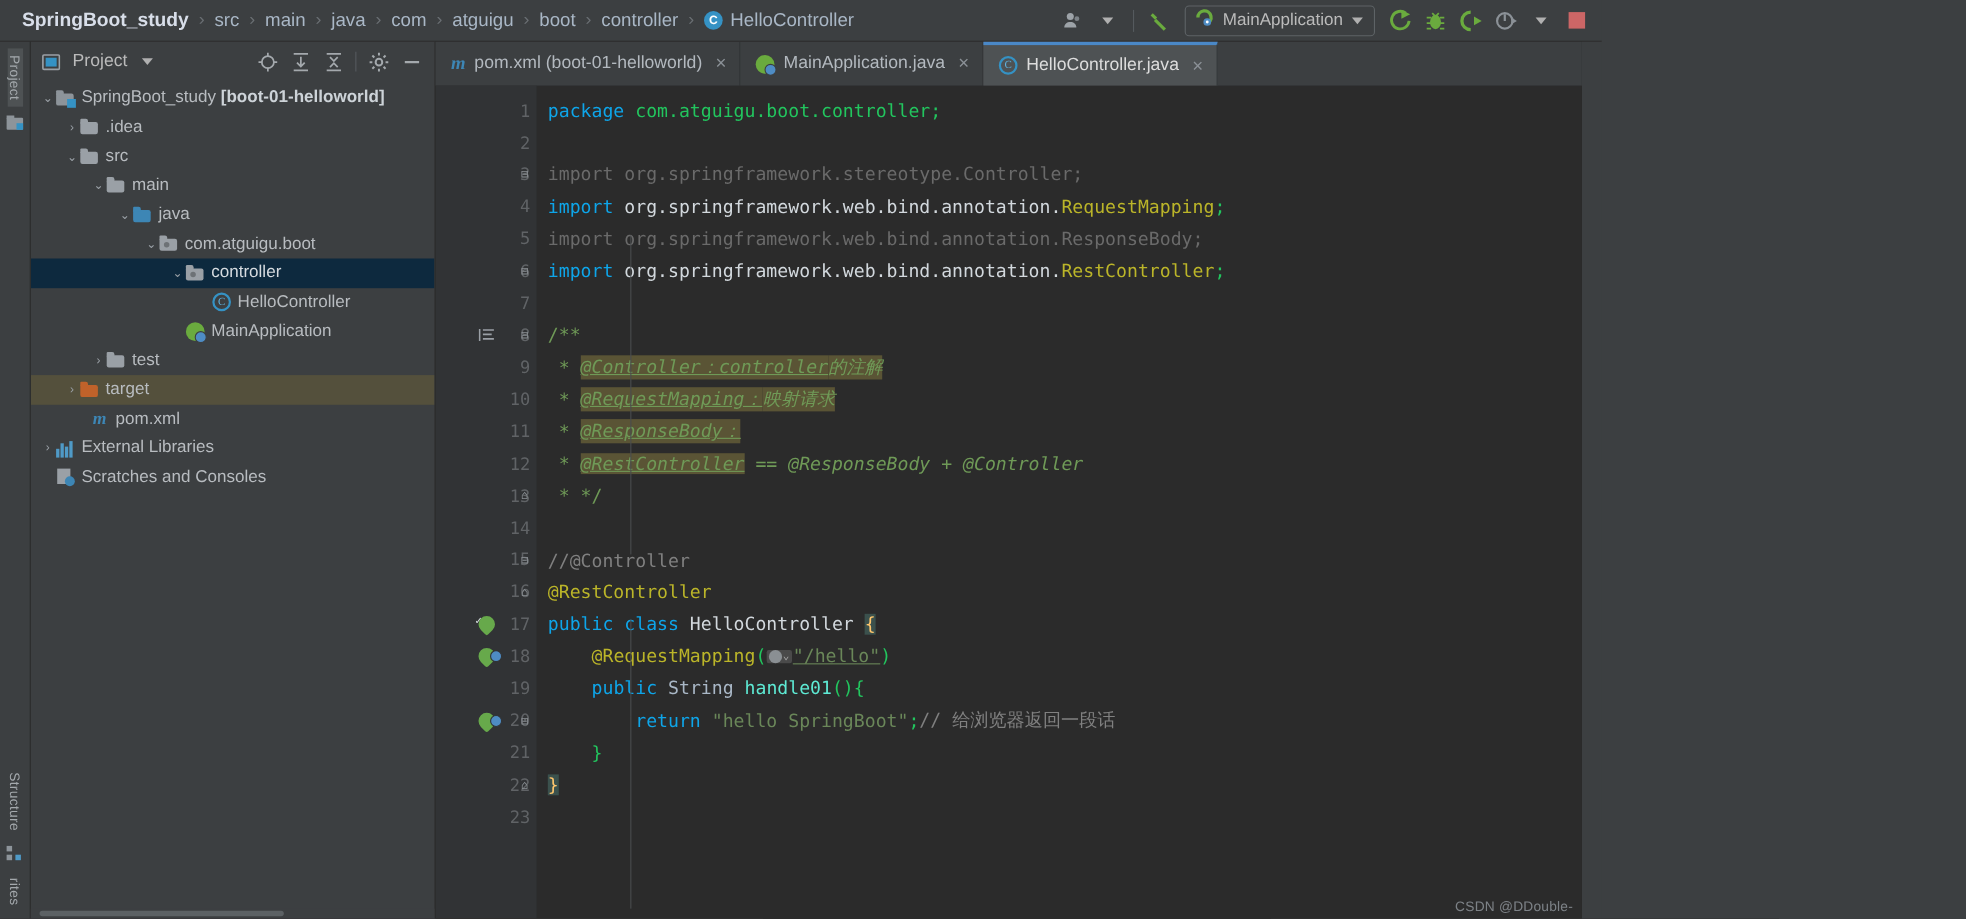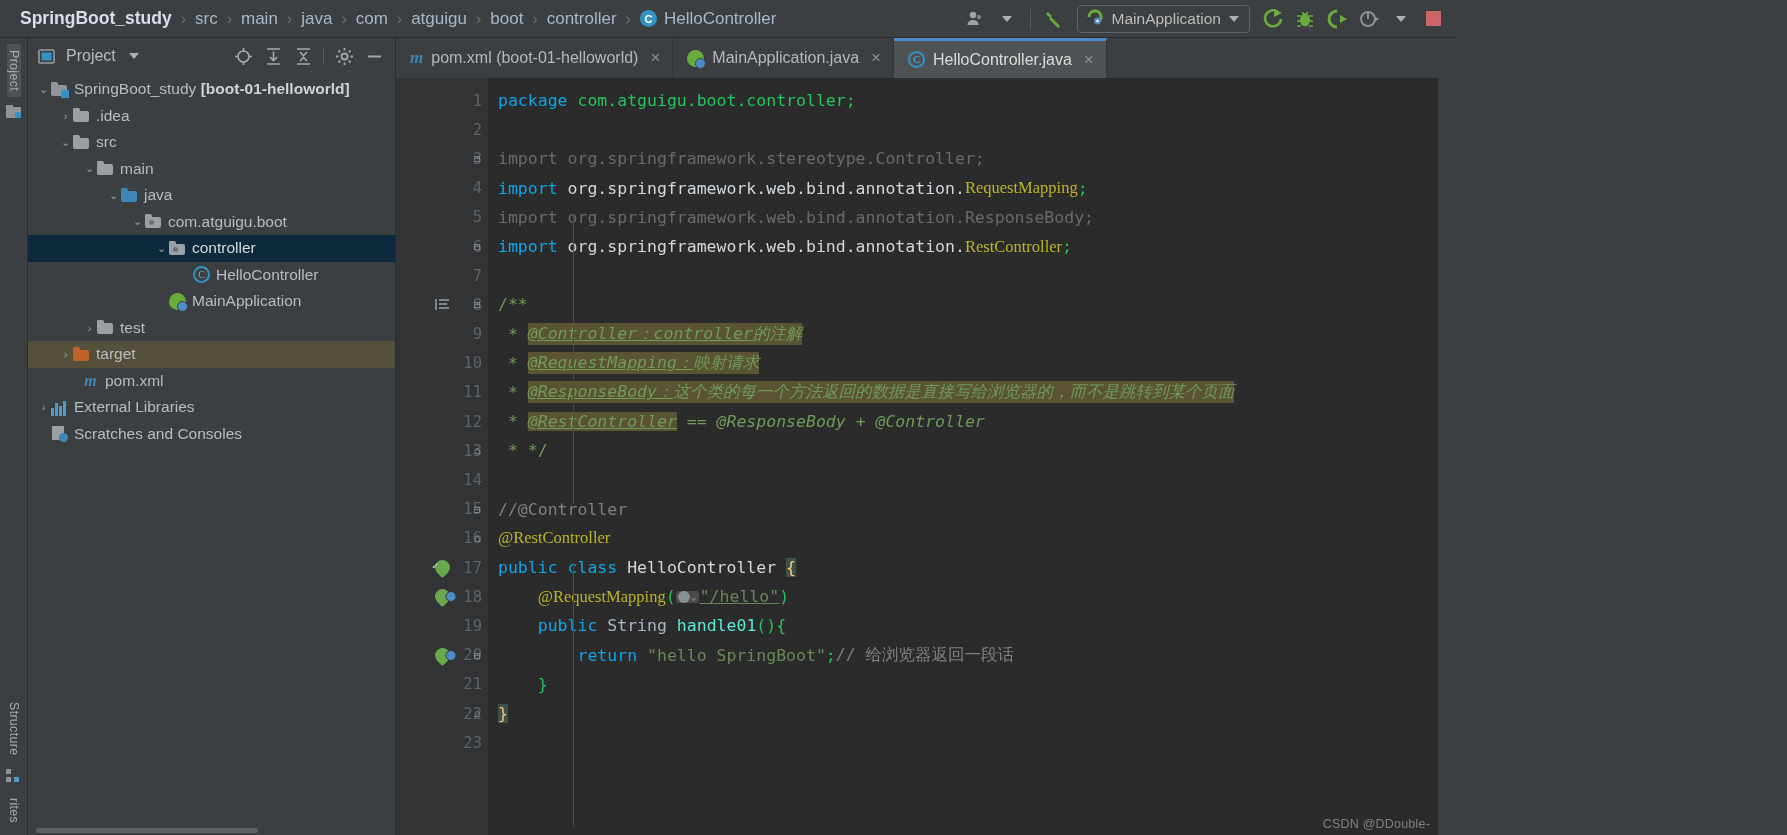--- a/index.html
+++ b/index.html
@@ -179,21 +179,21 @@
 
   .code {
     flex: 1; position: relative; padding-top: 8px; overflow: hidden;
     font-family: "DejaVu Sans Mono", monospace; font-size: 16.5px;
     background: #2b2b2b;
   }
   .cline { height: 29.2px; display: flex; align-items: center; white-space: pre; padding-left: 10px; color: #a9b7c6; }
   .kw { color: #0ea5e9; }
   .plain { color: #22c55e; }
   .dim { color: #6a6a6a; }
-  .ann { color: #bbb529; font-family: Liberation Serif, serif; }
+  .ann { color: #bbb529; }
   .str { color: #6a8759; }
   .cmt { color: #808080; }
   .jdoc { color: #6f9a57; font-style: italic; }
   .jdoc-hl { background: #5a5435; }
   .jdoc-tag { color: #6f9a57; font-style: italic; text-decoration: underline; }
   .meth { color: #ffc66d; }
   .brace-hl { background: #3b514d; color: #ffc66d; }
   .globe {
     display:inline-flex; align-items:center; gap:1px;
     background:#4a4a4a; border-radius:2px; padding:0 2px; margin-right:1px;
@@ -592,21 +592,21 @@
           <div class="cline"><span class="kw">package</span><span class="plain"> com.atguigu.boot.controller;</span></div>
           <div class="cline"></div>
           <div class="cline"><span class="dim">import org.springframework.stereotype.Controller;</span></div>
           <div class="cline"><span class="kw">import</span><span class="plain" style="color:#d2d8dd"> org.springframework.web.bind.annotation.</span><span class="ann">RequestMapping</span><span class="plain">;</span></div>
           <div class="cline"><span class="dim">import org.springframework.web.bind.annotation.ResponseBody;</span></div>
           <div class="cline"><span class="kw">import</span><span class="plain" style="color:#d2d8dd"> org.springframework.web.bind.annotation.</span><span class="ann">RestController</span><span class="plain">;</span></div>
           <div class="cline"></div>
           <div class="cline"><span class="jdoc" style="font-style:normal">/**</span></div>
           <div class="cline"><span class="jdoc"> * </span><span class="jdoc-hl jdoc-tag">@Controller：controller</span><span class="jdoc-hl jdoc">的注解</span></div>
           <div class="cline"><span class="jdoc"> * </span><span class="jdoc-hl jdoc-tag">@RequestMapping：</span><span class="jdoc-hl jdoc">映射请求</span></div>
-          <div class="cline"><span class="jdoc"> * </span><span class="jdoc-hl jdoc-tag">@ResponseBody：</span><span class="jdoc-hl jdoc">这个类的每一个方法返回的数据是直接写给浏览器的，而不是跳转到某个页面</span></div>
+          <div class="cline"><span class="jdoc"> * </span><span class="jdoc-hl jdoc-tag">@ResponseBody：</span></div>
           <div class="cline"><span class="jdoc"> * </span><span class="jdoc-hl jdoc-tag">@RestController</span><span class="jdoc"> == @ResponseBody + @Controller</span></div>
           <div class="cline"><span class="jdoc" style="font-style:normal"> * */</span></div>
           <div class="cline"></div>
           <div class="cline"><span class="cmt">//@Controller</span></div>
           <div class="cline"><span style="padding-left:0"></span><span class="ann">@RestController</span></div>
           <div class="cline"><span class="kw">public</span><span class="kw"> class</span><span class="plain" style="color:#d2d8dd"> HelloController </span><span class="brace-hl">{</span></div>
           <div class="cline"><span>    </span><span class="ann">@RequestMapping</span><span class="plain">(</span><span class="globe"><span class="g"></span><span class="v">⌄</span></span><span class="str" style="text-decoration:underline">"/hello"</span><span class="plain">)</span></div>
           <div class="cline"><span>    </span><span class="kw">public</span><span class="plain" style="color:#a9b7c6"> String</span><span class="meth" style="color:#5eead4"> handle01</span><span class="plain">(){</span></div>
           <div class="cline"><span>        </span><span class="kw">return</span><span class="str"> "hello SpringBoot"</span><span class="plain">;</span><span class="cmt">// 给浏览器返回一段话</span></div>
           <div class="cline"><span>    </span><span class="plain">}</span></div>

